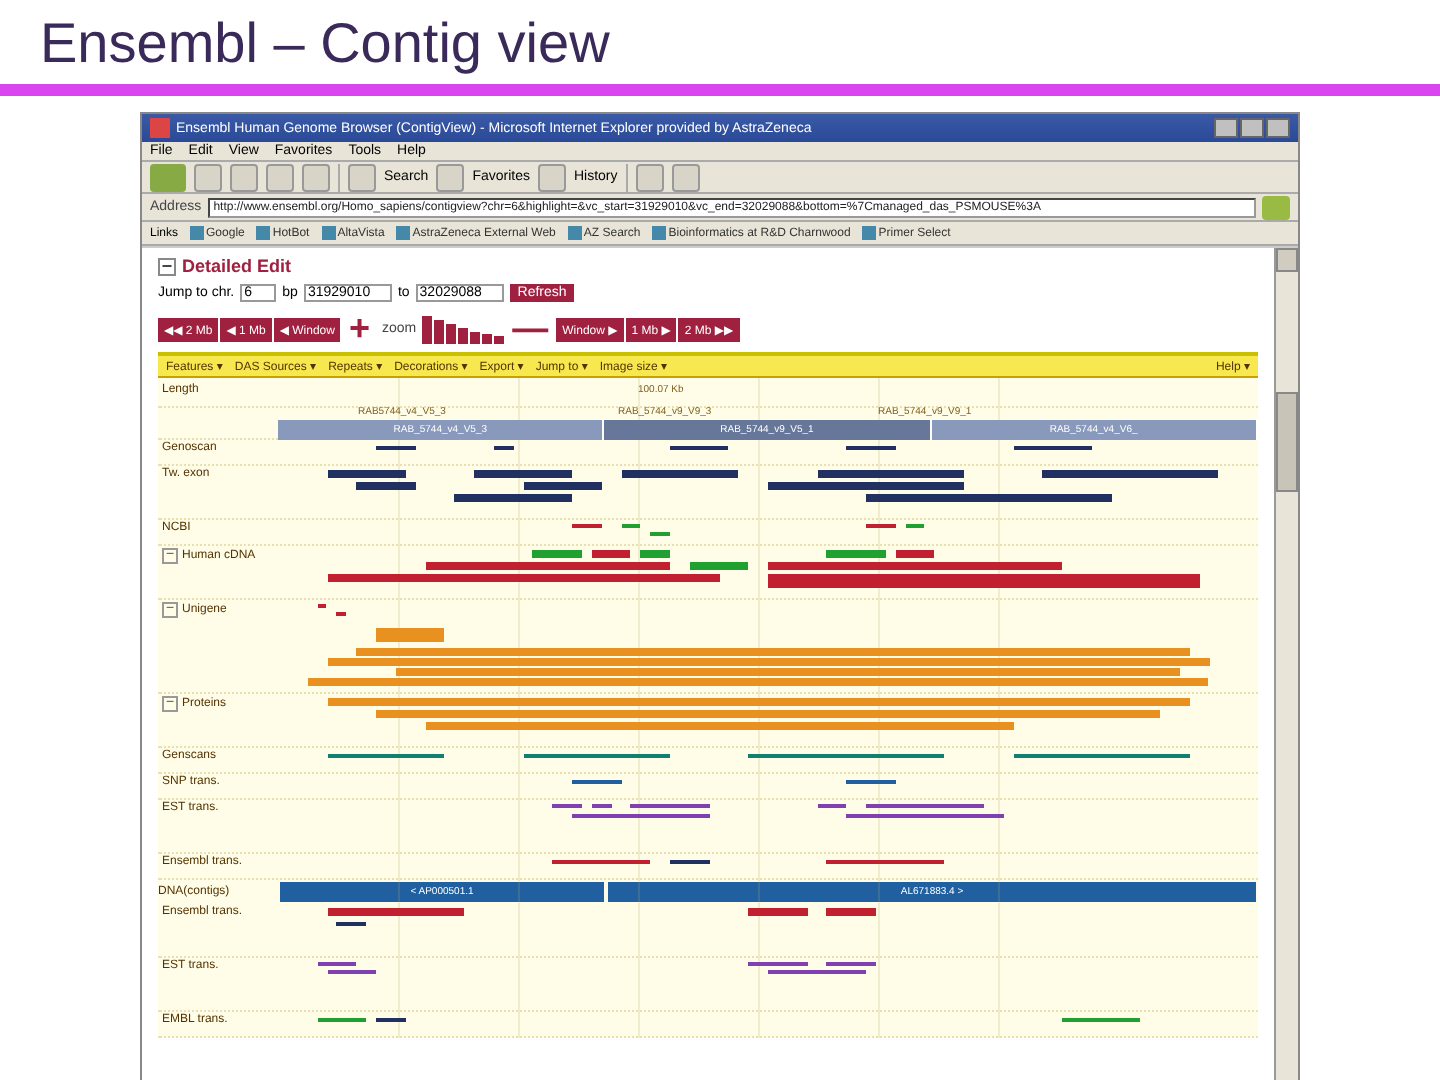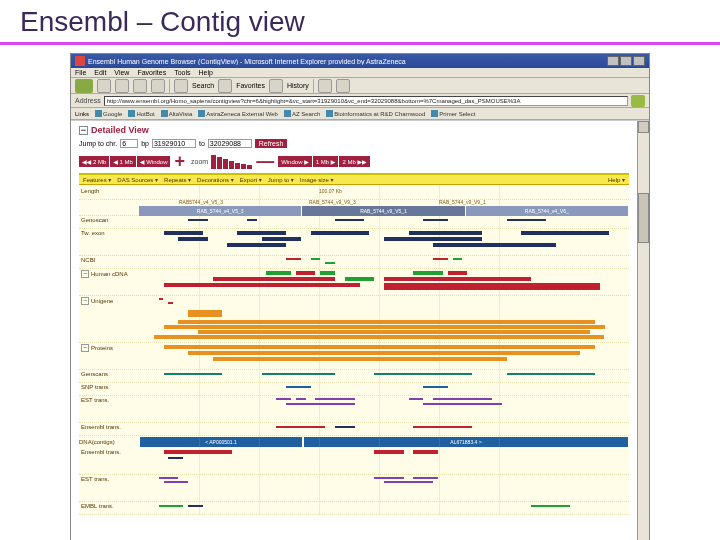--- a/index.html
+++ b/index.html
@@ -1,17 +1,17 @@
 <!DOCTYPE html>
 <html><head>
 <meta charset="utf-8">
 <style>
   * { box-sizing: border-box; margin: 0; padding: 0; }
   body { font-family: Arial, sans-serif; background: #fff; width: 720px; height: 540px; overflow: hidden; }
-  .slide-title { font-size: 28px; color: #3a2a5a; padding: 6px 20px 4px; border-bottom: 3px solid #d946ef; font-weight: normal; }
+  .slide-title { font-size: 28px; color: #3a2a5a; padding: 6px 20px 4px; border-bottom: 6px solid #d946ef; font-weight: normal; }
   .browser { margin: 8px auto 0; width: 580px; border: 1px solid #888; background: #e8e4d8; font-size: 7px; }
   .titlebar { background: linear-gradient(#3a5aa8, #2a4a98); color: #fff; padding: 2px 4px; display: flex; align-items: center; height: 14px; }
   .titlebar .icon { width: 10px; height: 10px; background: #d44; margin-right: 3px; }
   .titlebar-text { flex: 1; font-size: 7px; white-space: nowrap; overflow: hidden; }
   .titlebar-btns { display: flex; gap: 1px; }
   .titlebar-btns span { width: 12px; height: 10px; background: #c0c0c0; border: 1px solid #666; display: inline-block; }
   .menubar { background: #e8e4d8; padding: 1px 4px; display: flex; gap: 8px; font-size: 7px; color: #000; border-bottom: 1px solid #aaa; }
   .toolbar { background: #e8e4d8; padding: 2px 4px; display: flex; align-items: center; gap: 4px; border-bottom: 1px solid #aaa; height: 16px; }
   .tb-btn { width: 14px; height: 14px; background: #d8d4c8; border: 1px solid #999; border-radius: 2px; }
   .tb-arrow { width: 18px; height: 14px; background: #8a4; border-radius: 2px; }
@@ -150,21 +150,21 @@
         <span class="link-ico"></span>
         <span>Primer Select</span>
       </span>
   </div>
 
   <div class="content">
     <div class="main">
 
       <div class="dv-header">
         <span class="dv-minus">−</span>
-        <span>Detailed View</span>
+        <span>Detailed Edit</span>
       </div>
 
       <div class="jump-row">
         <span>Jump to chr.</span>
         <span class="jump-input">6</span>
         <span>bp</span>
         <span class="jump-input wide">31929010</span>
         <span>to</span>
         <span class="jump-input wide">32029088</span>
         <button class="refresh-btn">Refresh</button>

